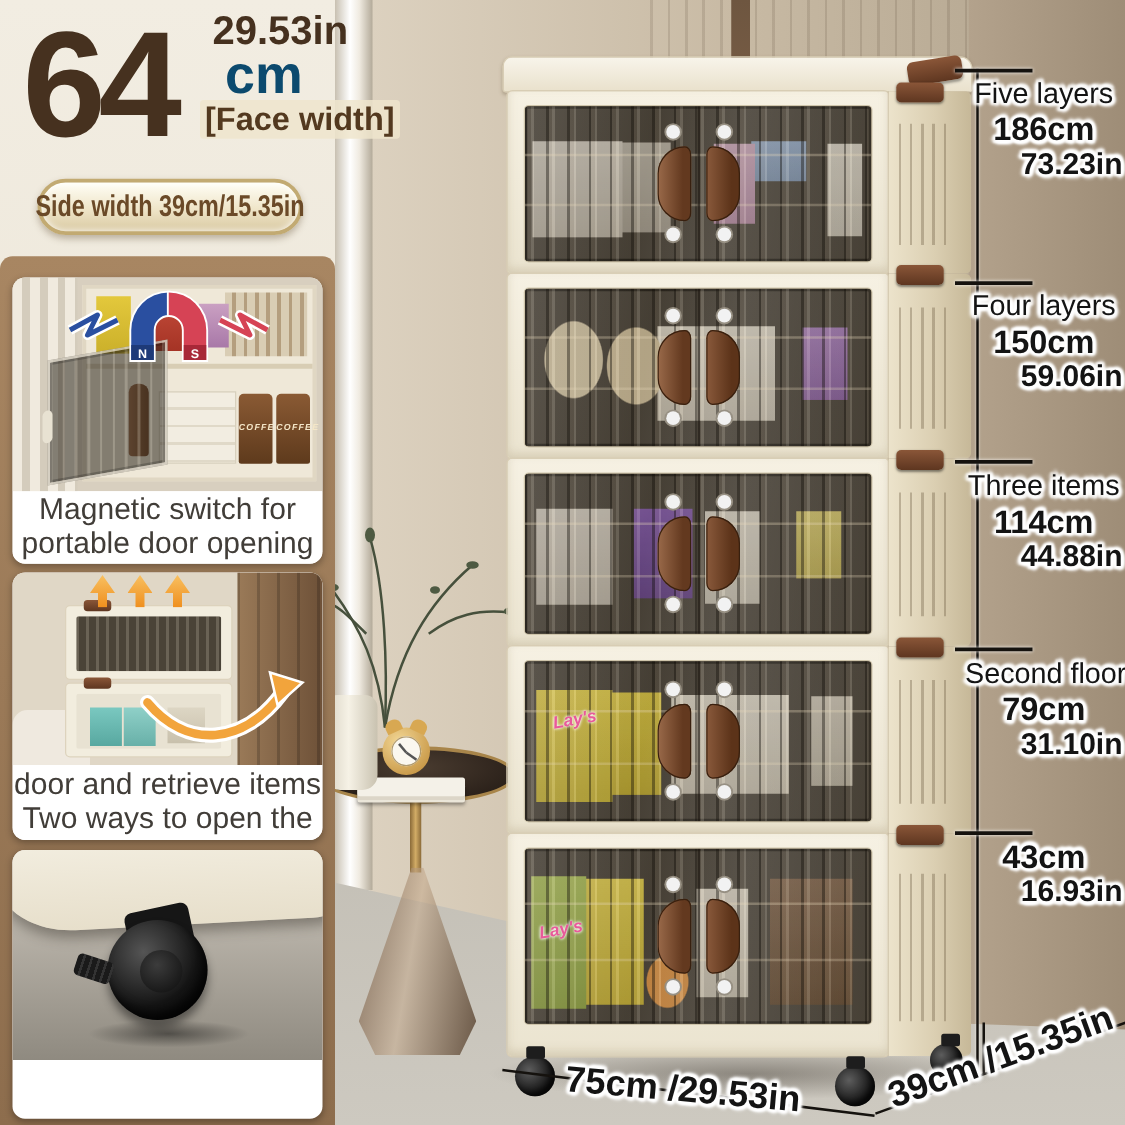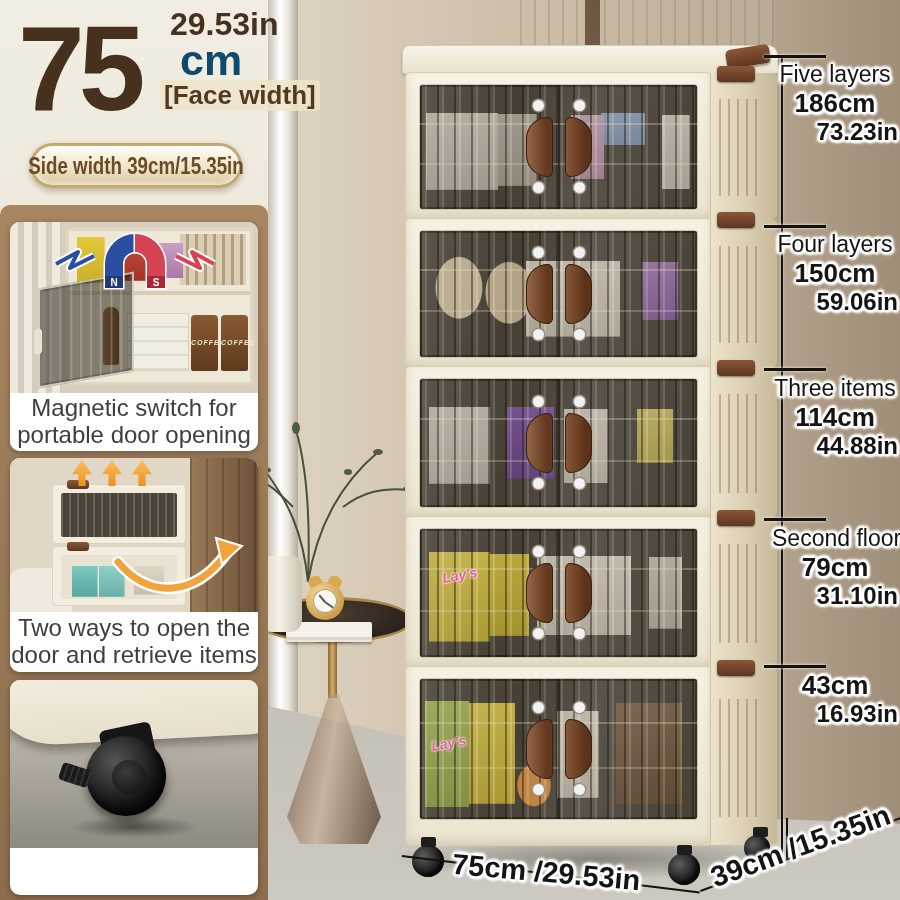--- a/index.html
+++ b/index.html
@@ -342,21 +342,21 @@
     <div class="rcm halo">43cm</div>
     <div class="rin halo">16.93in</div>
   </div>
 
   <div class="abs dimline-w"></div>
   <div class="abs dimline-d"></div>
   <div class="abs dimline-v"></div>
   <div class="dimtext dw halo">75cm /29.53in</div>
   <div class="dimtext dd halo">39cm /15.35in</div>
 
-  <div class="abs big75">75</div>
+  <div class="abs big75">64</div>
   <div class="abs inches">29.53in</div>
   <div class="abs unit">cm</div>
   <div class="abs qualifier">[Face width]</div>
   <div class="abs pill">
     <b>Side width 39cm/15.35in</b>
   </div>
 
   <div class="abs panel">
 
     <div class="card" style="top:17px;height:229px">
@@ -413,22 +413,22 @@
         <i class="uparrow" style="left:62px"></i>
         <i class="uparrow" style="left:92px"></i>
         <i class="uparrow" style="left:122px"></i>
         <svg class="abs arcarrow" width="136" height="70" viewBox="0 0 136 70">
           <path d="M8,28 C40,66 85,62 116,20" fill="none" stroke="#ffffff" stroke-width="12" stroke-linecap="round"></path>
           <path d="M8,28 C40,66 85,62 116,20" fill="none" stroke="#f2a43c" stroke-width="7" stroke-linecap="round"></path>
           <polygon points="106,4 132,12 112,30" fill="#f2a43c" stroke="#ffffff" stroke-width="2"></polygon>
         </svg>
       </div>
       <div class="cap" style="height:60px">
+        <span>door and retrieve items</span>
         <span>Two ways to open the</span>
-        <span>door and retrieve items</span>
       </div>
     </div>
 
     <div class="card" style="top:475px;height:215px">
       <div class="photo p3" style="bottom:47px">
         <i class="c3cab"></i>
         <i class="wshadow"></i>
         <i class="mount"></i>
         <div class="abs bigwheel">
           <i class="hub"></i>

